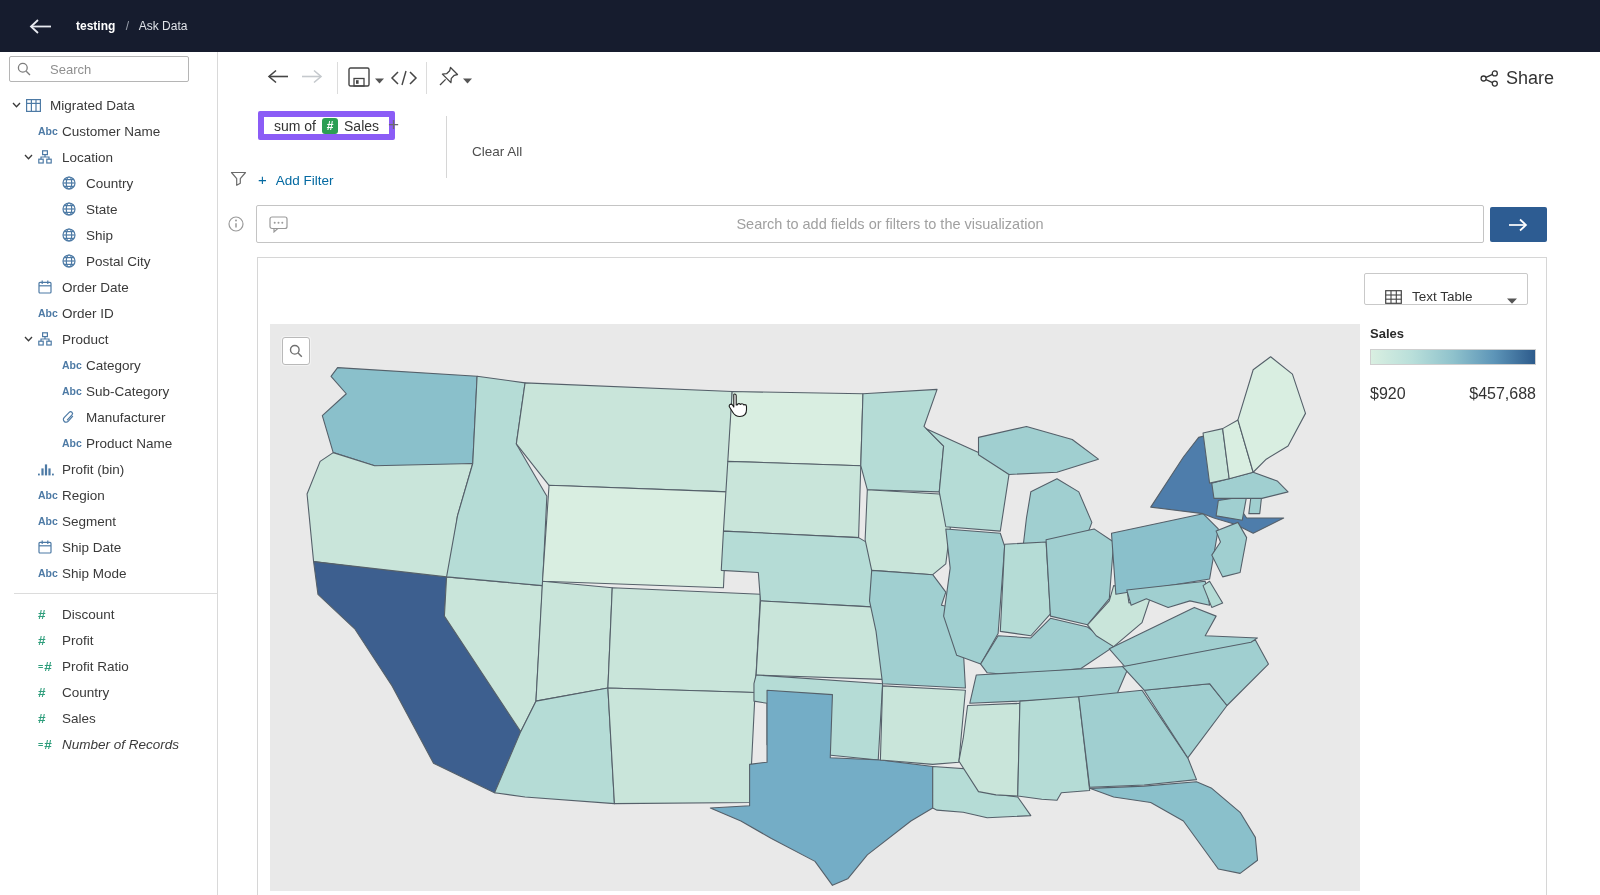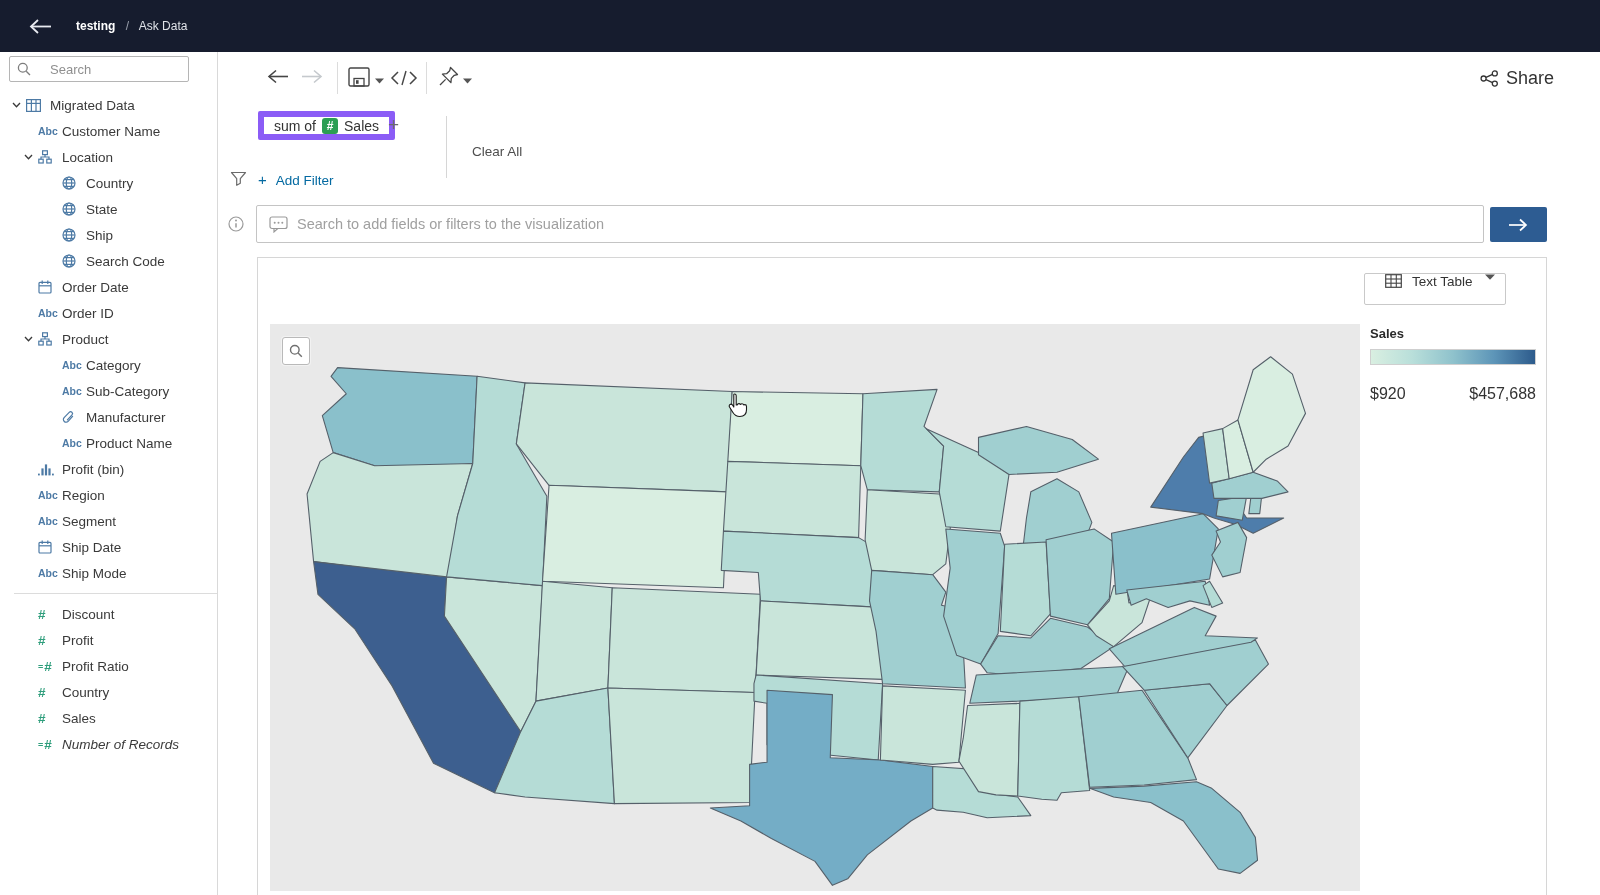--- a/index.html
+++ b/index.html
@@ -62,30 +62,30 @@
   .clearall { position:absolute; left:254px; top:92px; font-size:13.5px; color:#4e4e4e; cursor:pointer; }
   .funnel { position:absolute; left:12px; top:119px; cursor:pointer; }
   .addfilter { position:absolute; left:40px; top:119px; font-size:13.5px; color:#0369a1; cursor:pointer; }
   .addfilter .pl { margin-right:6px; font-size:15px; }
 
   .info-ic { position:absolute; left:10px; top:164px; cursor:pointer; }
   .qsearch { position:absolute; left:38px; top:153px; width:1228px; height:38px;
     border:1px solid #c4c4c4; border-radius:2px; background:#fff; display:flex; align-items:center; }
   .qsearch .askic { margin:0 9px 0 12px; flex:none; display:flex; }
   .qsearch input { flex:1; border:none; outline:none; font-size:14.5px; color:#333; height:24px;
-    font-family:"Liberation Sans", sans-serif; }
+    font-family:"Liberation Sans", sans-serif;text-align:center; }
   .qsearch input::placeholder { color:#a0a0a0; }
   .submit { position:absolute; left:1272px; top:155px; width:57px; height:35px; background:#2d5c92;
     border:none; border-radius:2px; display:flex; align-items:center; justify-content:center;
     cursor:pointer; }
 
   .viz-panel { position:absolute; left:39px; top:205px; width:1290px; height:660px;
     border:1px solid #d6d6d6; background:#fff; }
-  .viztype { position:absolute; left:1106px; top:15px; width:142px; height:32px;
-    border:1px solid #c9c9c9; border-radius:2px; display:flex; align-items:flex-start;
+  .viztype { position:absolute; left:1106px; top:15px; width:164px; height:32px;
+    border:1px solid #c9c9c9; border-radius:2px; display:flex; align-items:flex-end;
     padding:0 10px 0 20px; cursor:pointer; background:#fff; }
   .viztype .lbl { font-size:13.5px; color:#333; margin-left:10px; flex:1; }
   .legend { position:absolute; left:1112px; top:68px; width:168px; }
   .legend .ltitle { font-size:13px; font-weight:bold; color:#2b2b2b; margin-bottom:8px; }
   .lgrad { width:166px; height:16px; border:1px solid #cfcfcf;
     background:linear-gradient(to right,#d9efe1,#b9dfda,#8fc2cc,#5d95b8,#2d5b8c); }
   .lvals { display:flex; justify-content:space-between; font-size:16px; color:#333; margin-top:20px; width:166px; }
 
   .map-area { position:absolute; left:12px; top:66px; width:1090px; height:567px;
     background:#e9e9e9; overflow:hidden; }
@@ -207,21 +207,21 @@
           <span class="chev"></span>
           <span class="ficon">
             <svg width="14" height="14" viewBox="0 0 14 14">
               <circle cx="7" cy="7" r="6" stroke="#4d7aa5" stroke-width="1.2" fill="none"></circle>
               <ellipse cx="7" cy="7" rx="2.7" ry="6" stroke="#4d7aa5" stroke-width="1.2" fill="none"></ellipse>
               <line x1="1.2" y1="7" x2="12.8" y2="7" stroke="#4d7aa5" stroke-width="1.2" fill="none"></line>
               <line x1="2" y1="3.6" x2="12" y2="3.6" stroke="#4d7aa5" stroke-width="1.2" fill="none"></line>
               <line x1="2" y1="10.4" x2="12" y2="10.4" stroke="#4d7aa5" stroke-width="1.2" fill="none"></line>
             </svg>
           </span>
-          <span class="flabel">Search Code</span>
+          <span class="flabel">Postal City</span>
         </div>
         <div class="field-row indent1">
           <span class="chev"></span>
           <span class="ficon">
             <svg width="14" height="14" viewBox="0 0 14 14">
               <rect x="1" y="2.4" width="12" height="10.6" rx="1" stroke="#4d7aa5" stroke-width="1.2" fill="none"></rect>
               <line x1="4.2" y1="0.6" x2="4.2" y2="4" stroke="#4d7aa5" stroke-width="1.2" fill="none"></line>
               <line x1="9.8" y1="0.6" x2="9.8" y2="4" stroke="#4d7aa5" stroke-width="1.2" fill="none"></line>
               <line x1="1" y1="5.8" x2="13" y2="5.8" stroke="#4d7aa5" stroke-width="1.2" fill="none"></line>
             </svg>

